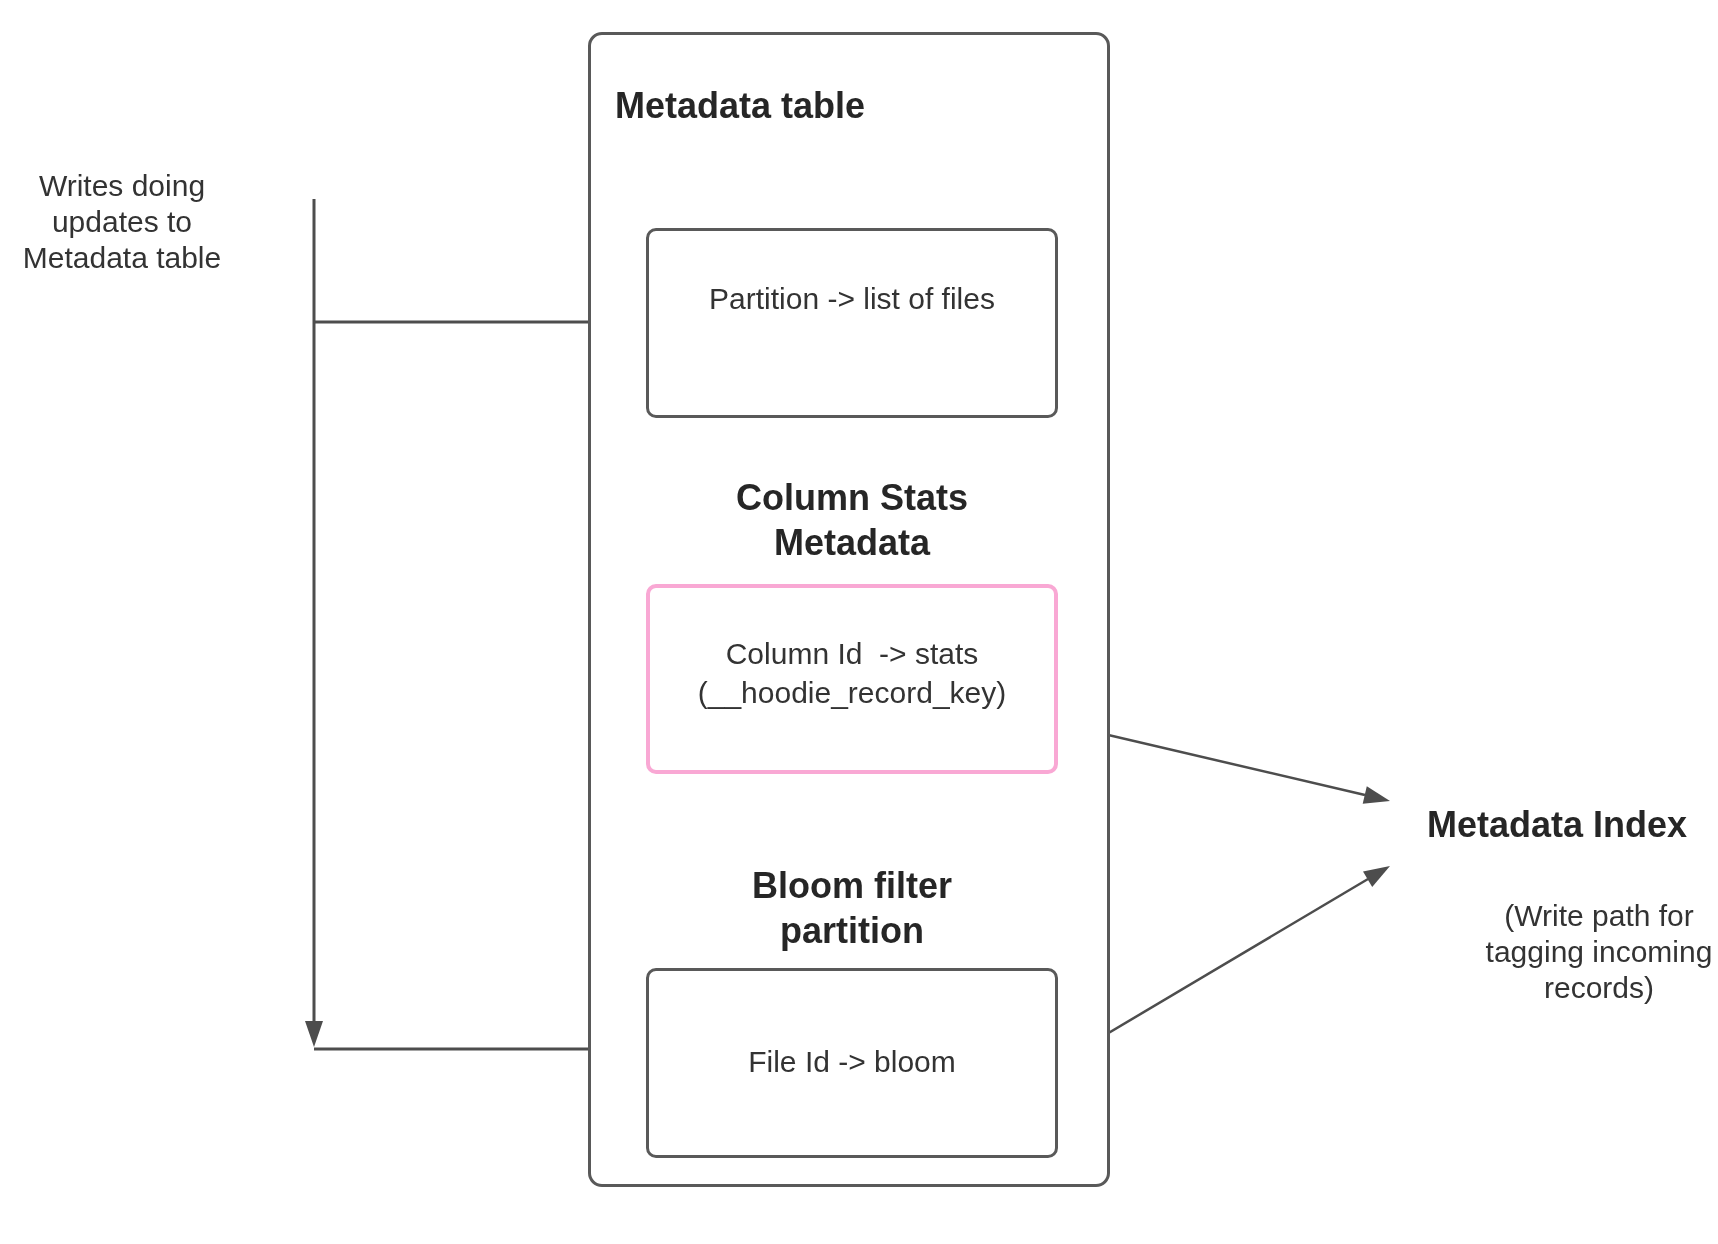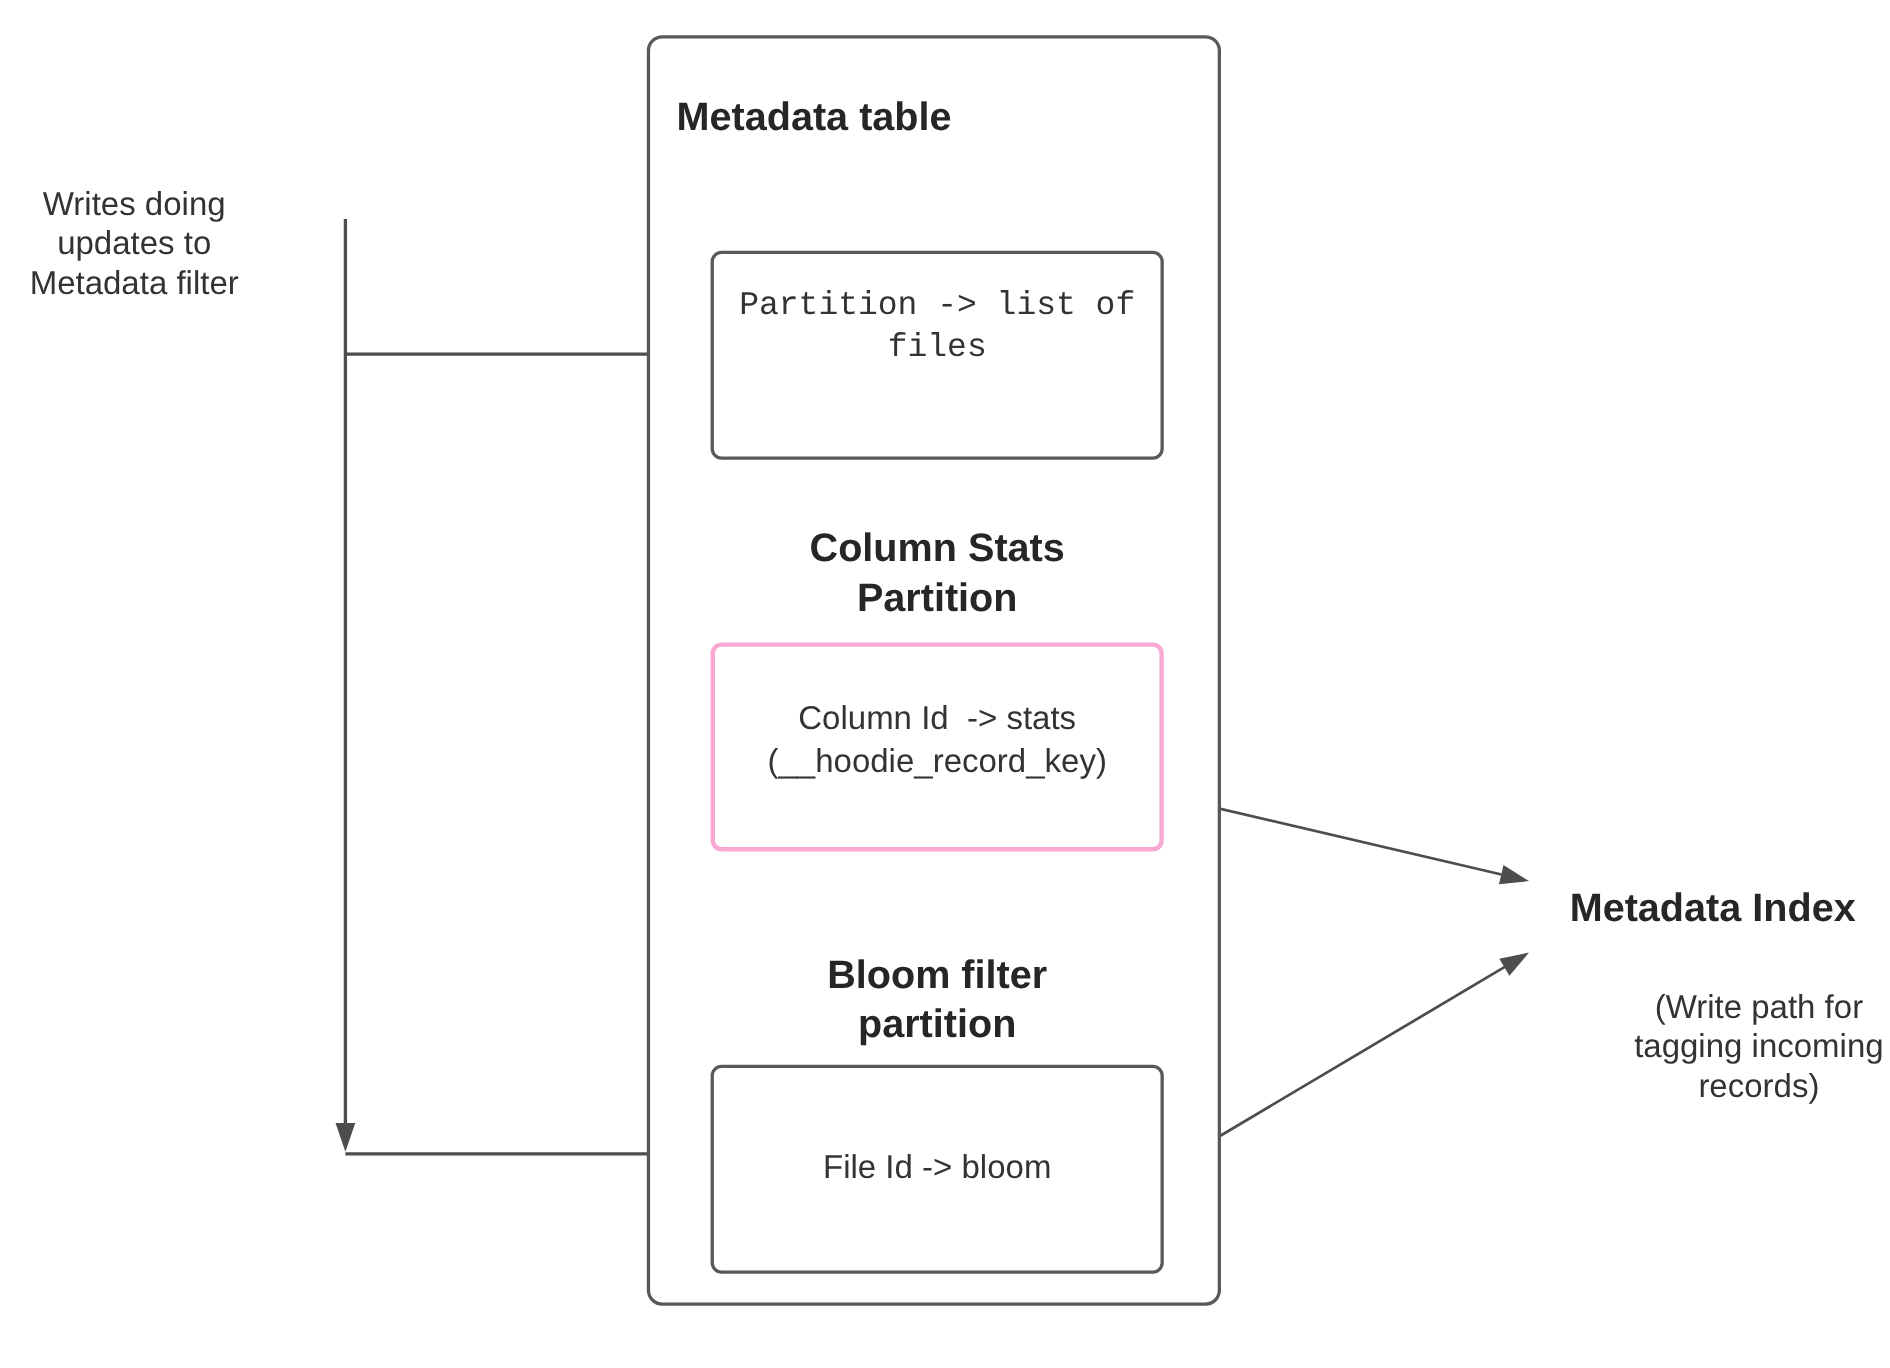--- a/index.html
+++ b/index.html
@@ -43,21 +43,21 @@
     box-sizing:border-box;background:#ffffff;
     display:flex;align-items:center;justify-content:center;
   }
   .box.files-box{top:193px;}
   .box.stats-box{top:549px;border:4px solid #f9a8d4;}
   .box.bloom-box{top:933px;}
   .box .maptext{
     font-size:30px;line-height:39px;text-align:center;
     color:#333333;white-space:pre-wrap;
   }
-  .box.files-box .maptext{position:relative;top:-25px;font-family:Liberation Mono, monospace;}
+  .box.files-box .maptext{position:relative;top:-25px;}
   .box.stats-box .maptext{position:relative;top:-6px;}
   .box.bloom-box .maptext{position:relative;top:-2px;text-align:center;}
   .index-title{
     position:absolute;left:1397px;top:804px;width:320px;
     font-size:36px;font-weight:bold;text-align:center;color:#262626;
   }
   .index-caption{
     position:absolute;left:1439px;top:898px;width:320px;
     font-size:30px;line-height:36px;text-align:center;
     color:#333333;white-space:pre-line;
@@ -79,31 +79,31 @@
 
     <line x1="1057" y1="723" x2="1365" y2="795" stroke="#4d4d4d" stroke-width="2.5"></line>
     <polygon points="1390,801 1362.7,803.8 1366.8,786.3" fill="#4d4d4d"></polygon>
 
     <line x1="1058" y1="1063" x2="1368" y2="879" stroke="#4d4d4d" stroke-width="2.5"></line>
     <polygon points="1390,866 1372.2,887 1363,871.5" fill="#4d4d4d"></polygon>
   </svg>
 
   <div class="note">Writes doing
 updates to
-Metadata filter</div>
+Metadata table</div>
 
   <div class="container">
     <div class="container-title">Metadata table</div>
 
     <div class="box files-box">
       <span class="maptext">Partition -&gt; list of files</span>
     </div>
 
     <div class="heading stats">Column Stats
-Partition</div>
+Metadata</div>
     <div class="box stats-box">
       <span class="maptext">Column Id  -&gt; stats
 (__hoodie_record_key)</span>
     </div>
 
     <div class="heading bloom">Bloom filter
 partition</div>
     <div class="box bloom-box">
       <span class="maptext">File Id -&gt; bloom</span>
     </div>

